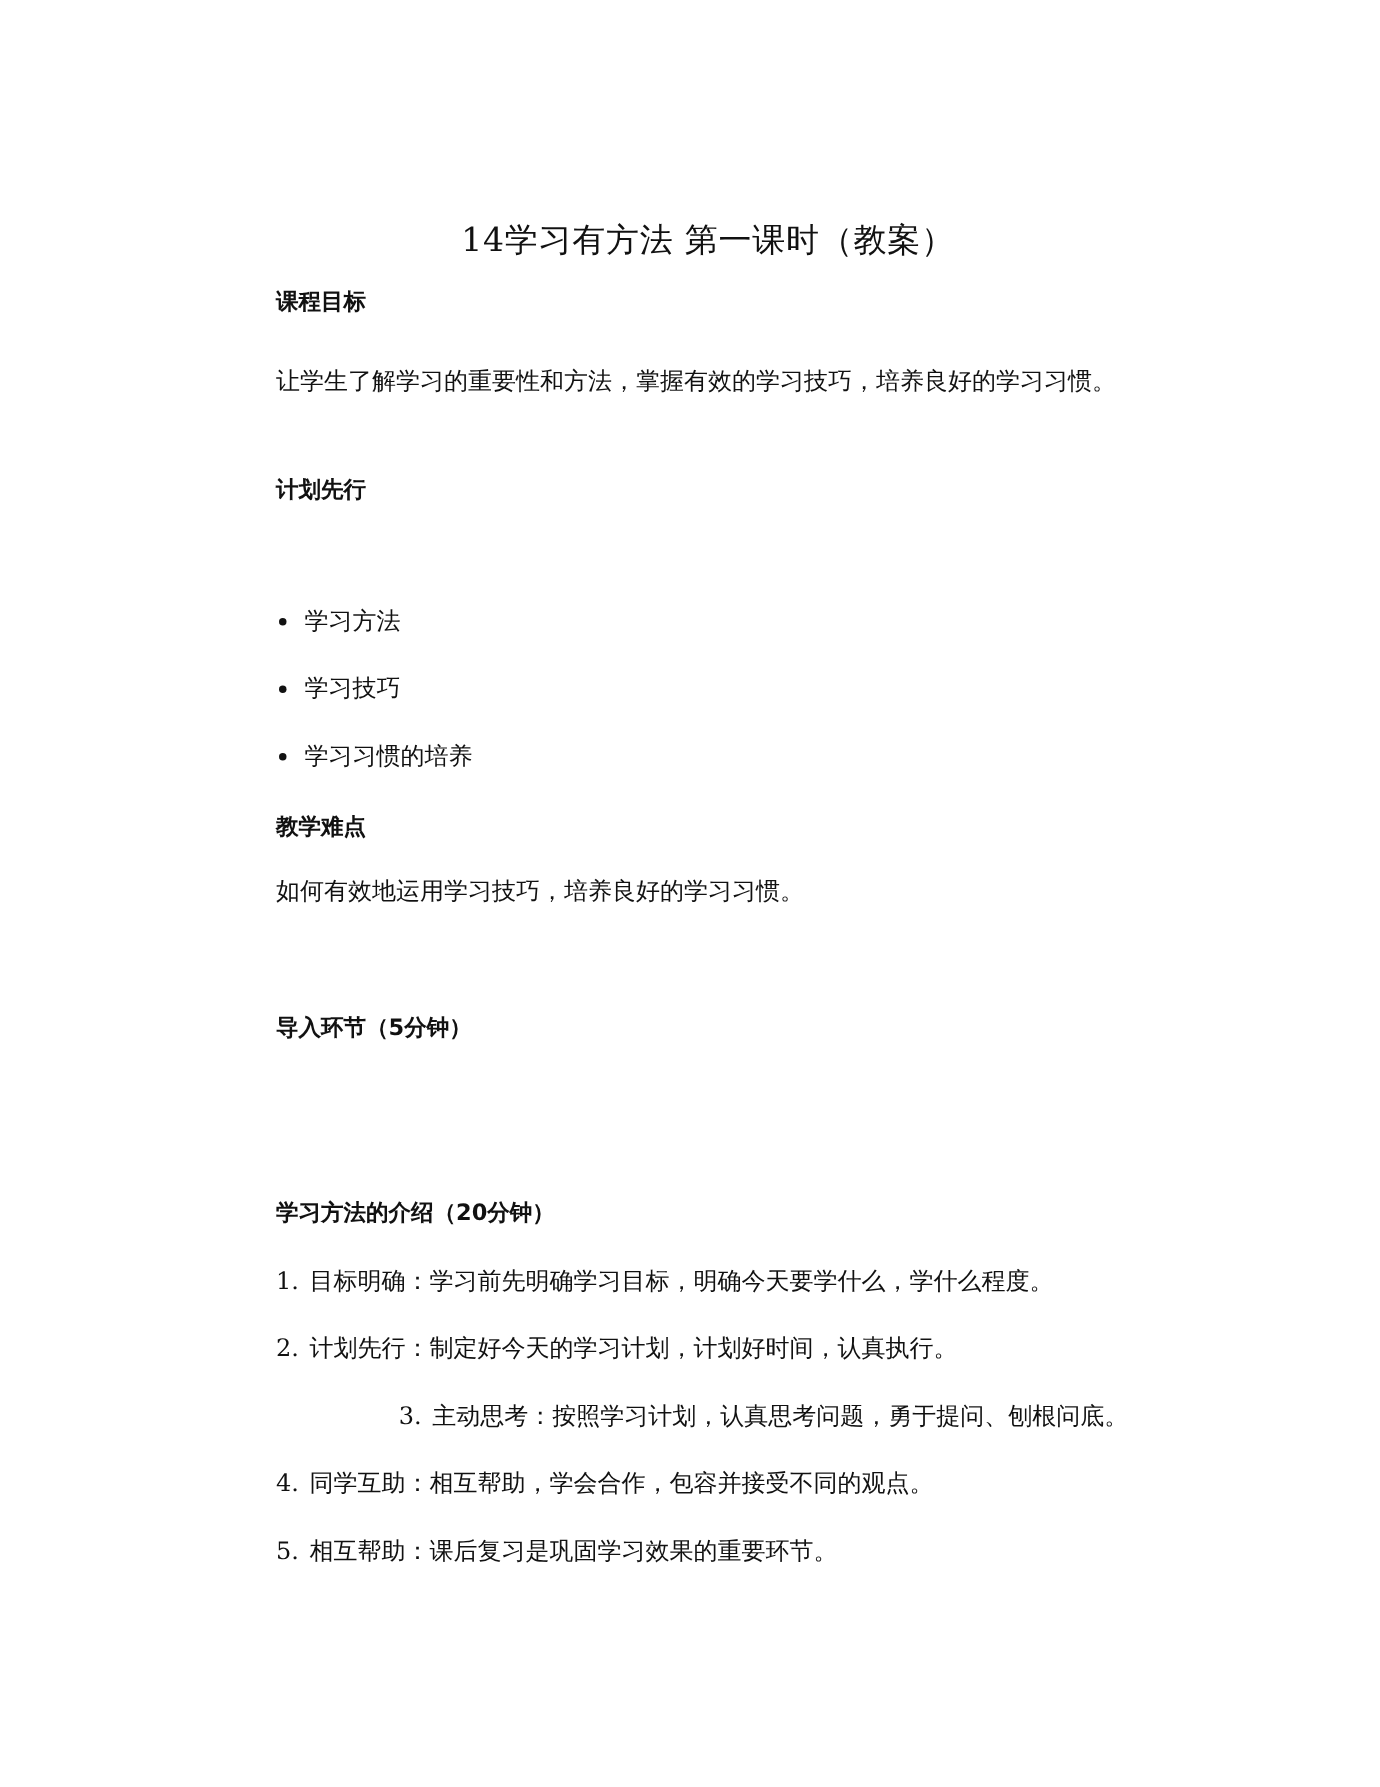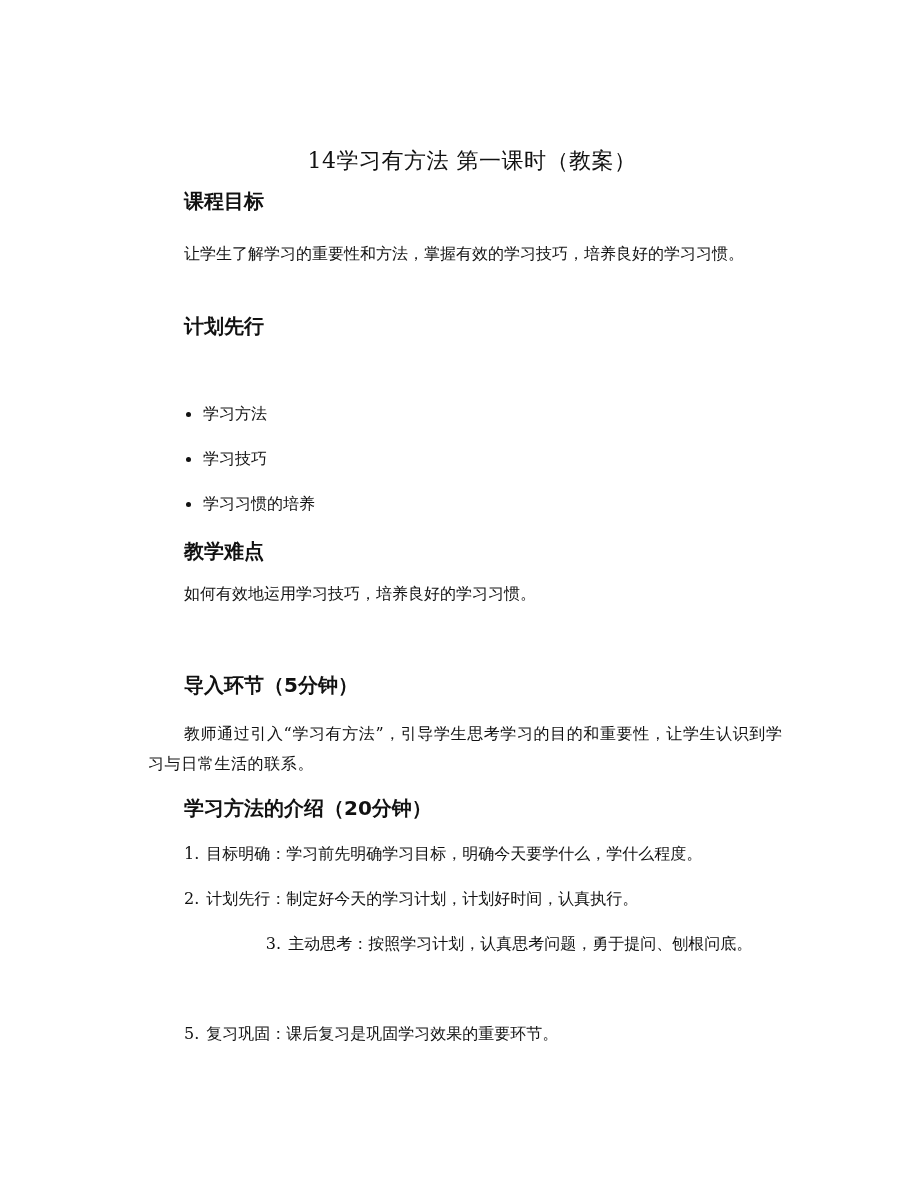--- a/index.html
+++ b/index.html
@@ -39,21 +39,21 @@
       position: absolute;
       left: 136px;
       width: 650px;
       font-size: 16px;
       line-height: 22px;
       margin: 0;
     }
     .heading {
       font-weight: bold;
       font-family: "DejaVu Sans", "Liberation Sans", sans-serif;
-      font-size: 20px;
+      font-size: 15px;
       left: 172px;
     }
     .para {
       text-indent: 36px;
       font-family: "DejaVu Serif", "Liberation Serif", serif;
     }
     .para.tight {
       letter-spacing: 0.6px;
     }
     .plain {
@@ -106,34 +106,37 @@
   <div class="block bullet" style="top:493px;">
     <span class="dot"></span>
     <span>学习习惯的培养</span>
   </div>
 
   <div class="block heading" style="top:540px;">教学难点</div>
   <p class="block plain" style="top:583px;">如何有效地运用学习技巧，培养良好的学习习惯。</p>
 
 
   <div class="block heading" style="top:674px;">导入环节（5分钟）</div>
-  <p class="block para tight" style="top:719px;line-height:30px;">教师通过引入“学习有方法”，引导学生思考学习的目的和重要性，让学生认识到学习与日常生活的联系。</p>
 
   <div class="block heading" style="top:797px;">学习方法的介绍（20分钟）</div>
 
   <div class="block numbered" style="top:843px;">
     <span class="num">1.</span>
     <span>目标明确：学习前先明确学习目标，明确今天要学什么，学什么程度。</span>
   </div>
   <div class="block numbered" style="top:888px;">
     <span class="num">2.</span>
     <span>计划先行：制定好今天的学习计划，计划好时间，认真执行。</span>
   </div>
   <div class="block numbered" style="top:933px;text-align:center;">
     <span class="num">3.</span>
     <span>主动思考：按照学习计划，认真思考问题，勇于提问、刨根问底。</span>
   </div>
+  <div class="block numbered" style="top:978px;">
+    <span class="num">4.</span>
+    <span>同学互助：相互帮助，学会合作，包容并接受不同的观点。</span>
+  </div>
   <div class="block numbered" style="top:1023px;">
     <span class="num">5.</span>
-    <span>复习巩固：课后复习是巩固学习效果的重要环节。</span>
+    <span>相互帮助：课后复习是巩固学习效果的重要环节。</span>
   </div>
 
 </div>
 
 </body></html>

